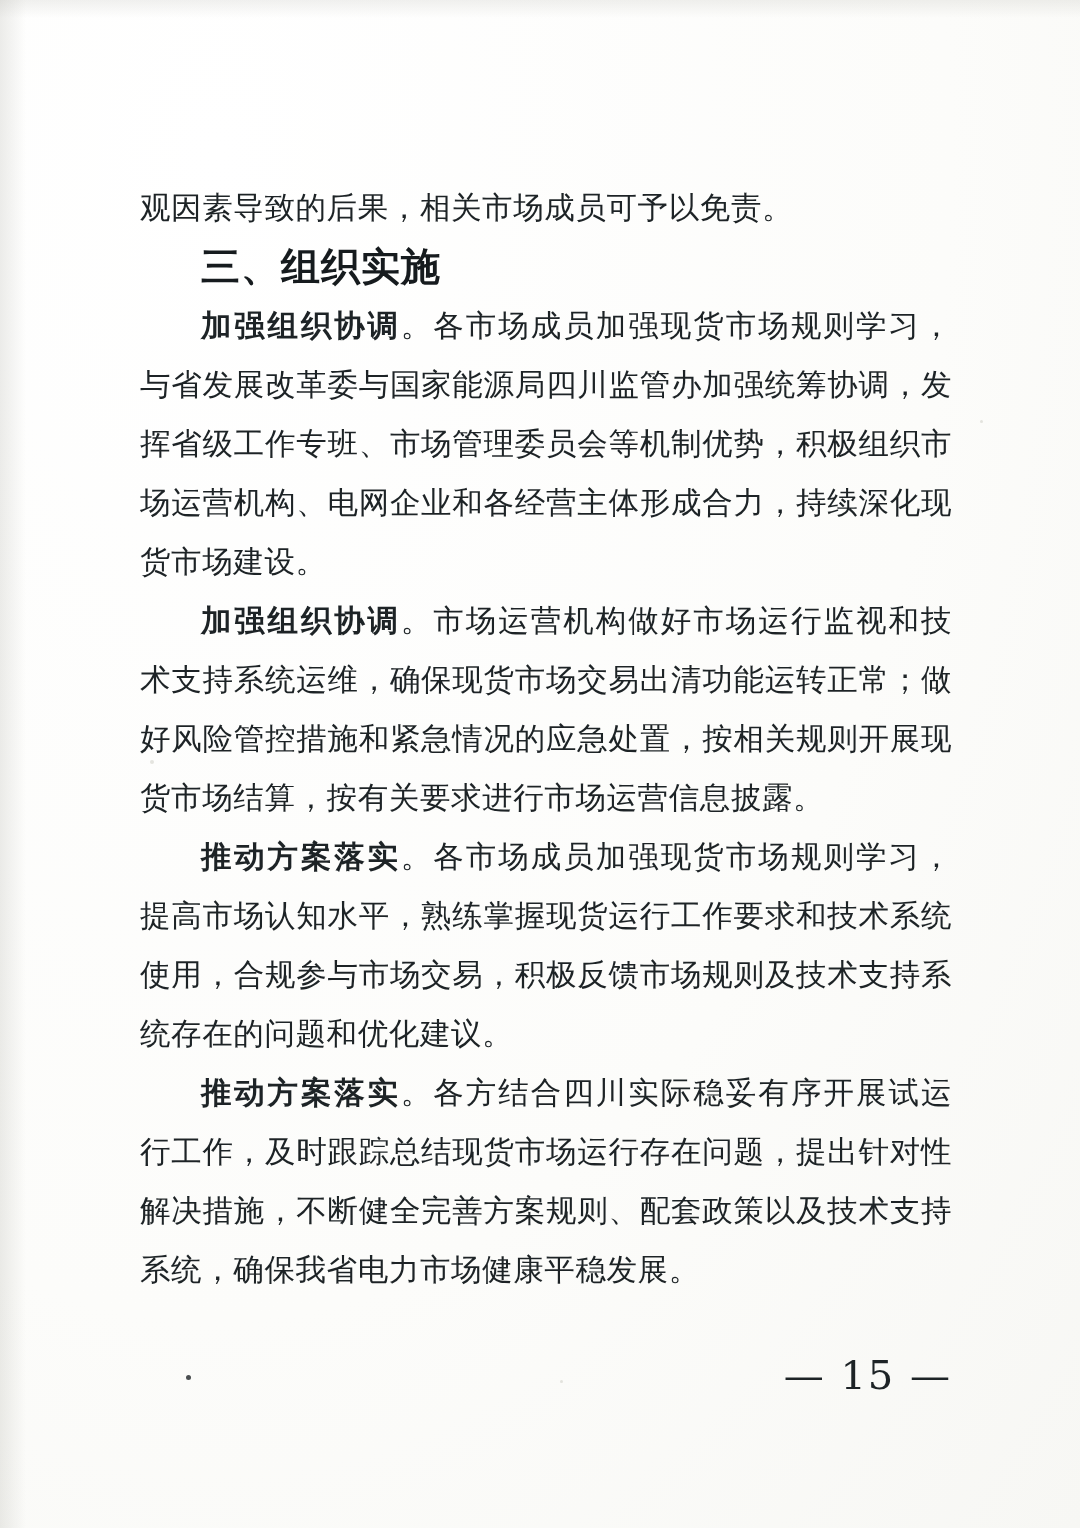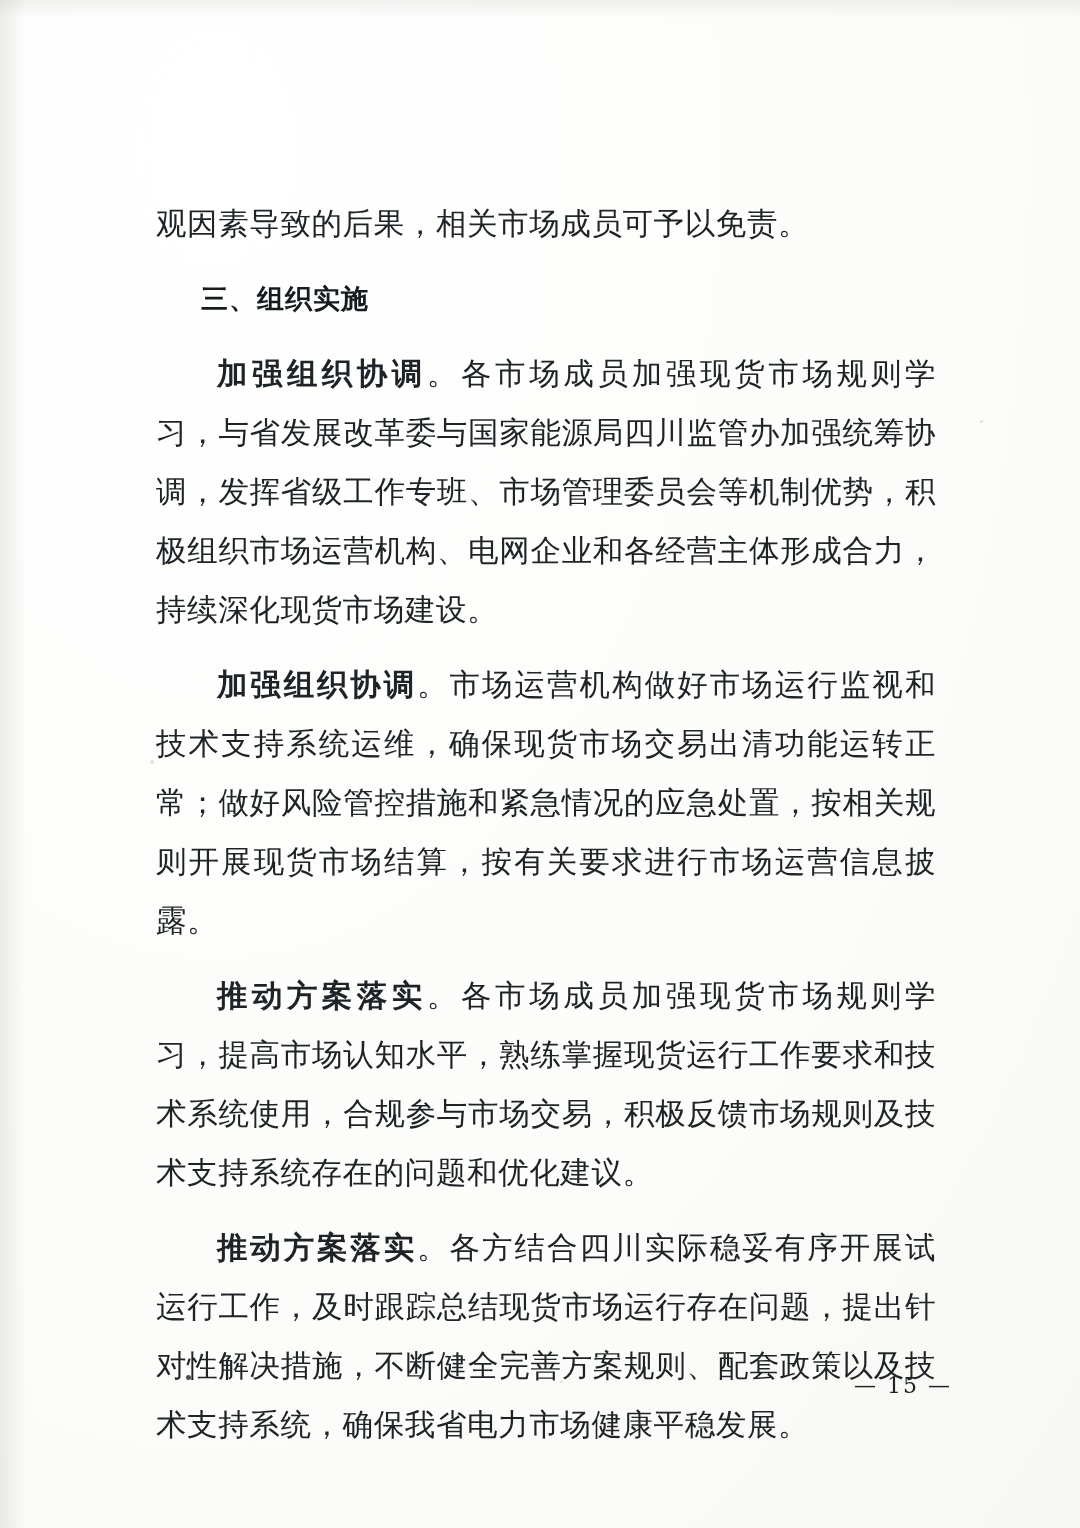--- a/index.html
+++ b/index.html
@@ -28,46 +28,46 @@
     top: 178px;
     width: 812px;
   }
   .para {
     font-size: 30.5px;
     line-height: 59px;
     color: #1d2326;
     text-align: justify;
     text-justify: inter-ideograph;
     letter-spacing: 0.6px;
-    margin: 16px;
+    margin: 0;
   }
   .para.cont {
     text-indent: 0;
   }
   .para.indent {
     text-indent: 61px;
   }
   .heading {
-    font-size: 27px;
+    font-size: 39px;
     line-height: 59px;
     color: #161b1e;
     font-weight: 700;
     text-indent: 61px;
     letter-spacing: 1px;
     margin: 0;
   }
   .lead {
     font-weight: 700;
     letter-spacing: 1.4px;
   }
   .page-number {
     position: absolute;
     right: 128px;
     bottom: 130px;
-    font-size: 22px;
+    font-size: 40px;
     color: #1d2326;
     letter-spacing: 2px;
     font-family: "DejaVu Serif", serif;
     text-align: center;
   }
   .stray-dot {
     position: absolute;
     left: 186px;
     bottom: 148px;
     width: 5px;

